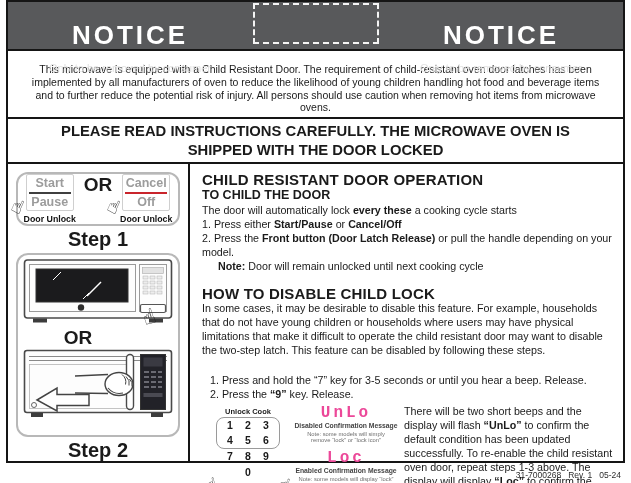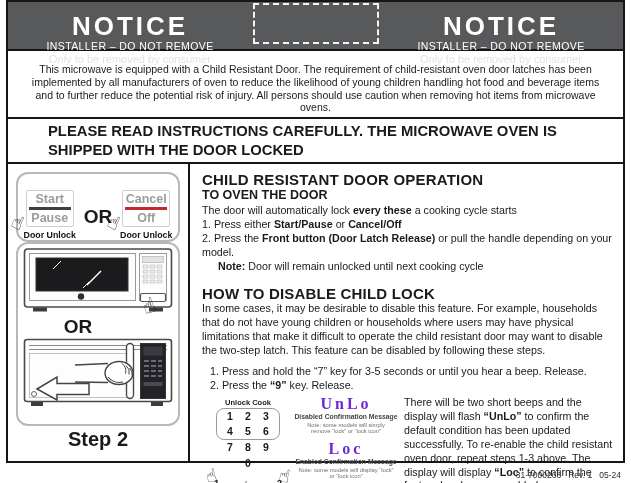--- a/index.html
+++ b/index.html
@@ -7,36 +7,36 @@
   .page {
     position:relative; width:631px; height:483px; background:#ffffff;
     font-family:"Liberation Sans", sans-serif; color:#1a1a1a; overflow:hidden;
   }
   .doc {
     position:absolute; left:6px; right:6px; top:0; height:463px;
     border:2px solid #151515; display:flex; flex-direction:column; background:#fff;
   }
   
   .header { position:relative; height:49px; flex:none; border-bottom:2px solid #151515; }
-  .notice-block { position:absolute; top:11px; width:212px; text-align:center; color:#fff; }
+  .notice-block { position:absolute; top:20px; width:212px; text-align:center; color:#fff; }
   .notice-left { left:16px; } .notice-right { right:16px; }
   .notice-title { font-size:26px; font-weight:800; letter-spacing:3px; line-height:1; }
   .notice-sub { font-size:10.5px; font-weight:normal; letter-spacing:.4px; margin-top:1px; }
   .notice-note { font-size:11px; color:#e2e2e2; margin-top:1px; }
   .header-cutout { position:absolute; left:245px; top:1px; width:126px; height:41px; border:2px dashed #f4f4f4; }
   
   .intro { border-bottom:2px solid #151515; padding:12px 14px 3px; font-size:10.5px; line-height:1.22; text-align:center; }
-  .alert { border-bottom:2px solid #151515; padding:3px 40px; font-size:14.8px; line-height:1.25; font-weight:800; }
+  .alert { border-bottom:2px solid #151515; padding:3px 40px; font-size:14.8px; line-height:1.25; font-weight:800; text-align:center; }
   
   .main { flex:1; display:flex; min-height:0; }
   .left-col { width:182px; flex:none; border-right:2px solid #151515; padding:8px 6px 2px; display:flex; flex-direction:column; align-items:center; }
   .right-col { flex:1; min-width:0; padding:6px 10px 2px 12px; }
   
   .panel { width:164px; border:2px solid #b8b8b8; border-radius:12px; background:#fff; }
-  .panel-step1 { height:70px; display:flex; align-items:flex-end; justify-content:center; gap:4px; }
+  .panel-step1 { height:70px; display:flex; align-items:flex-start; justify-content:center; gap:4px; }
   .key { width:60px; text-align:center; }
   .key-btn { position:relative; width:48px; margin:0 auto; border:1px solid #cfcfcf; border-radius:2px;
              padding:1px 0; font-size:12.5px; font-weight:bold; color:#9c9c9c; line-height:1.15; background:#fff; }
   .key-line { height:2.5px; margin:1px 2px; }
   .key-caption { font-size:8.8px; font-weight:800; color:#111; margin-top:3px; }
   .hand { font-family:"DejaVu Sans", sans-serif; color:#222; line-height:1; display:inline-block; }
   .hand-btn { position:absolute; left:-15px; bottom:-6px; font-size:19px; transform:rotate(24deg); }
   .or-big { font-size:19px; font-weight:800; margin-bottom:12px; }
   .step-label { font-size:20px; font-weight:800; margin:2px 0; }
   .panel-step2 { height:184px; position:relative; padding:4px 0; display:flex; flex-direction:column; align-items:center; }
@@ -44,38 +44,38 @@
   .or-row .or-big { margin:0; }
   .hand-latch { position:absolute; right:22px; top:52px; font-size:21px; transform:rotate(-18deg); }
   
   .section-title { font-size:15px; font-weight:800; letter-spacing:.2px; margin:1px 0 0; }
   .section-sub { font-size:12.5px; font-weight:800; margin:0 0 2px; }
   .body-txt { font-size:10.7px; line-height:1.28; }
   .list-item { font-size:10.7px; line-height:1.3; }
   .note-line { margin-left:16px; }
   .b { font-weight:bold; }
   .sec2 { margin-top:12px; }
-  .steps-list { margin-left:8px; margin-top:8px; }
+  .steps-list { margin-left:8px; margin-top:17px; }
   .bottom-row { display:flex; margin-top:3px; }
   
   .keypad { width:92px; flex:none; text-align:center; position:relative; padding-top:2px; }
   .keypad-title { font-size:7.5px; font-weight:800; margin-bottom:1px; }
   .kbracket { border:1px solid #9a9a9a; border-radius:8px; padding:0 4px; width:fit-content; margin:0 auto; }
   .krow { display:flex; justify-content:center; }
   .kcell { width:18px; font-size:10.5px; font-weight:600; line-height:1.45; }
   .khands { position:relative; height:34px; width:84px; margin:-2px auto 0; }
   .hand-k { position:absolute; font-size:18px; }
   .hand-k1 { left:0; top:-2px; transform:rotate(-12deg); }
   .hand-k2 { right:0; top:-2px; transform:rotate(14deg); }
   .hand-k3 { left:32px; top:10px; }
   .hand-num { position:absolute; font-size:9.5px; font-weight:800; color:#111; }
   .num-1 { left:8px; top:8px; } .num-2 { right:8px; top:8px; }
   
   .displays { width:104px; flex:none; text-align:center; }
-  .seg { font-family:Liberation Serif, serif; font-weight:bold; font-size:16px; letter-spacing:3px; color:#6d28d9; line-height:1; }
+  .seg { font-family:Liberation Mono, monospace; font-weight:bold; font-size:16px; letter-spacing:3px; color:#ec4899; line-height:1; }
   .disp-caption { font-size:6.8px; font-weight:bold; color:#444; line-height:1.1; margin-top:1px; }
   .disp-note { font-size:5.8px; color:#6e6e6e; line-height:1.1; margin:1px auto 0; width:92%; }
   .disp-block + .disp-block { margin-top:7px; }
   .result-txt { flex:1; font-size:10.7px; line-height:1.3; padding-left:6px; }
   .footer { position:absolute; right:10px; bottom:3px; font-size:8.5px; color:#2e2e2e; white-space:pre; }
 </style>
 </head>
 <body>
 
 <div class="page">
@@ -117,20 +117,21 @@
           <div class="key">
             <div class="key-btn">
               <div>Cancel</div>
               <div class="key-line" style="background: rgb(201, 37, 44);"></div>
               <div>Off</div>
               <span class="hand hand-btn">☝</span>
             </div>
             <div class="key-caption">Door Unlock</div>
           </div>
         </div>
+        <div class="step-label">Step 1</div>
 
         <div class="panel panel-step2">
 
           <span>
             <svg width="150" height="66" viewBox="0 0 150 66">
               <rect x="1.5" y="1" width="147" height="58" rx="3" fill="#fdfdfd" stroke="#4a4a4a" stroke-width="1.6"></rect>
               <rect x="6.5" y="5.5" width="106" height="47" fill="none" stroke="#9a9a9a" stroke-width="1"></rect>
               <rect x="13" y="10" width="92" height="33" fill="#1b1b1d" stroke="#333"></rect>
               <line x1="30" y1="21" x2="38" y2="13" stroke="#fff" stroke-width="1"></line>
               <line x1="64" y1="37" x2="78" y2="23" stroke="#fff" stroke-width="1.4"></line>
@@ -198,21 +199,21 @@
               <rect x="8" y="66" width="12" height="4" fill="#3c3c3c"></rect>
                 <rect x="128" y="66" width="12" height="4" fill="#3c3c3c"></rect>
             </svg>
           </span>
         </div>
         <div class="step-label">Step 2</div>
       </div>
 
       <div class="right-col">
         <div class="section-title">CHILD RESISTANT DOOR OPERATION</div>
-        <div class="section-sub">TO OVEN THE DOOR</div>
+        <div class="section-sub">TO CHILD THE DOOR</div>
         <div class="body-txt"><span>The door will automatically lock </span><span class="b">every these</span><span> a cooking cycle starts</span></div>
         <div class="list-item"><span>1. Press either </span><span class="b">Start/Pause</span><span> or </span><span class="b">Cancel/Off</span></div>
         <div class="list-item"><span>2. Press the </span><span class="b">Front button (Door Latch Release)</span><span> or pull the handle depending on your model.</span></div>
         <div class="list-item note-line"><span class="b">Note:</span><span> Door will remain unlocked until next cooking cycle</span></div>
 
         <div class="section-title sec2">HOW TO DISABLE CHILD LOCK</div>
         <div class="body-txt">In some cases, it may be desirable to disable this feature. For example, households that do not have young children or households where users may have physical limitations that make it difficult to operate the child resistant door may want to disable the two-step latch. This feature can be disabled by following these steps.</div>
         <div class="steps-list">
           <div class="list-item">1. Press and hold the “7” key for 3-5 seconds or until you hear a beep. Release.</div>
           <div class="list-item"><span>2. Press the </span><span class="b">“9”</span><span> key. Release.</span></div>

